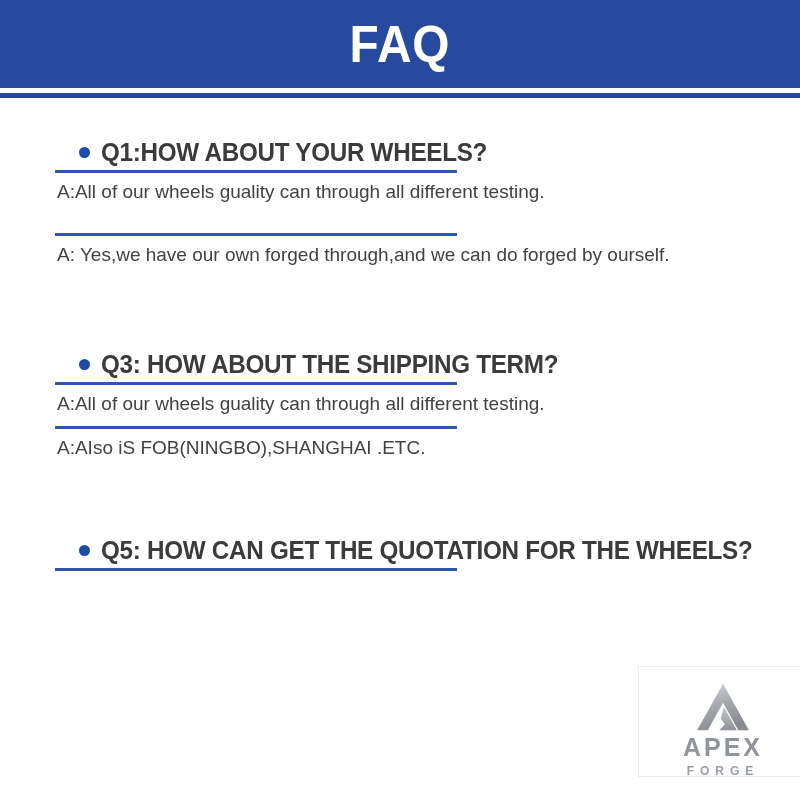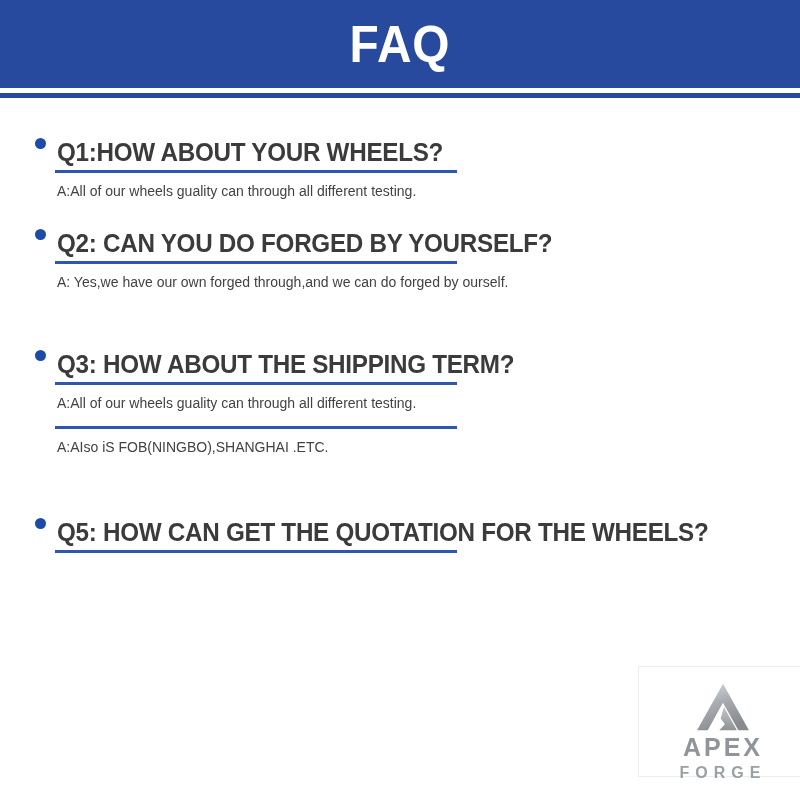--- a/index.html
+++ b/index.html
@@ -31,24 +31,24 @@
     width:800px; height:5px;
     background:#27499e;
   }
 
   
   .faq-item { position:absolute; left:0; width:800px; }
   .item-1 { top:138px; }
   .item-2 { top:229px; }
   .item-3 { top:325px;margin-top:25px; }
   .item-4 { top:422px; }
-  .item-5 { top:518px; }
+  .item-5 { top:536px; }
   .item-6 { top:623px; }
 
-  .q-row { display:flex; align-items:flex-start; }
+  .q-row { display:flex; align-items:center;padding-left:44px; }
   .bullet {
     width:11px; height:11px;
     border-radius:50%;
     background:#1d4ba8;
     margin-left:35px;
     flex:0 0 auto;
   }
   .q-text {
     margin-left:11px;
     font-size:25px;
@@ -61,21 +61,21 @@
     white-space:nowrap;
   }
   .q-underline {
     margin:4px 0 0 55px;
     width:402px; height:3px;
     background:#2e56b0;
   }
   .a-text {
     margin:7px 0 0 57px;
     max-width:718px;
-    font-size:14px;
+    font-size:19px;
     line-height:23px;
     color:#424242;
   }
 
   
   .logo-card {
     position:absolute; left:638px; top:666px;
     width:172px; height:111px;
     background:#ffffff;
     border:1px solid #ededed;
@@ -87,21 +87,21 @@
   }
   .logo-mark { margin-top:15px; width:58px; height:50px; }
   .logo-name {
     margin-top:1px;
     font-size:25px; font-weight:700;
     letter-spacing:3px;
     color:#90959b;
   }
   .logo-sub {
     margin-top:2px;
-    font-size:16px; font-weight:700;
+    font-size:12px; font-weight:700;
     letter-spacing:6px;
     color:#9aa0a5;
   }
 </style>
 </head>
 <body>
 
 <div class="screen">
 
   <div class="banner">
@@ -112,24 +112,20 @@
   <div class="faq-item item-1">
     <div class="q-row">
       <span class="bullet"></span>
       <span class="q-text">Q1:HOW ABOUT YOUR WHEELS?</span>
     </div>
     <div class="q-underline"></div>
     <div class="a-text">A:All of our wheels guality can through all different testing.</div>
   </div>
 
   <div class="faq-item item-2">
-    <div class="q-row">
-      <span class="bullet"></span>
-      <span class="q-text">Q2: CAN YOU DO FORGED BY YOURSELF?</span>
-    </div>
     <div class="q-underline"></div>
     <div class="a-text">A: Yes,we have our own forged through,and we can do forged by ourself.</div>
   </div>
 
   <div class="faq-item item-3">
     <div class="q-row">
       <span class="bullet"></span>
       <span class="q-text">Q3: HOW ABOUT THE SHIPPING TERM?</span>
     </div>
     <div class="q-underline"></div>

